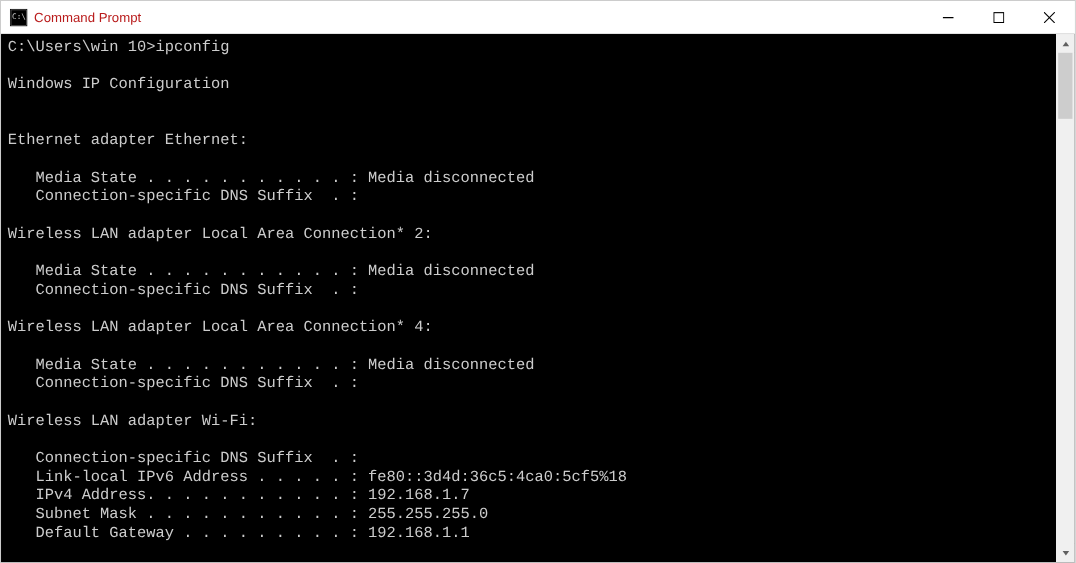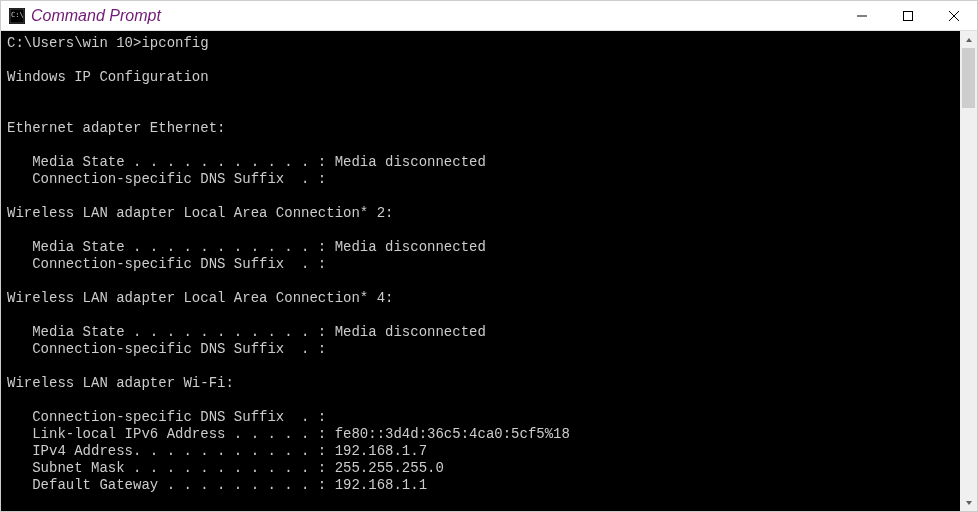--- a/index.html
+++ b/index.html
@@ -29,24 +29,23 @@
     .titlebar-icon {
       width: 16px;
       height: 16px;
       margin-left: 8px;
       margin-right: 6px;
       display: flex;
       align-items: center;
       justify-content: center;
     }
     .titlebar-title {
-      font-size: 16px;
-      color: #701a75;
+      font-size: 12px;
+      color: #b91c1c;
       flex: 0 0 auto;
-      font-style: italic;
     }
     .titlebar-spacer {
       flex: 1;
     }
     .titlebar-buttons {
       display: flex;
       height: 100%;
     }
     .titlebar-btn {
       width: 46px;

